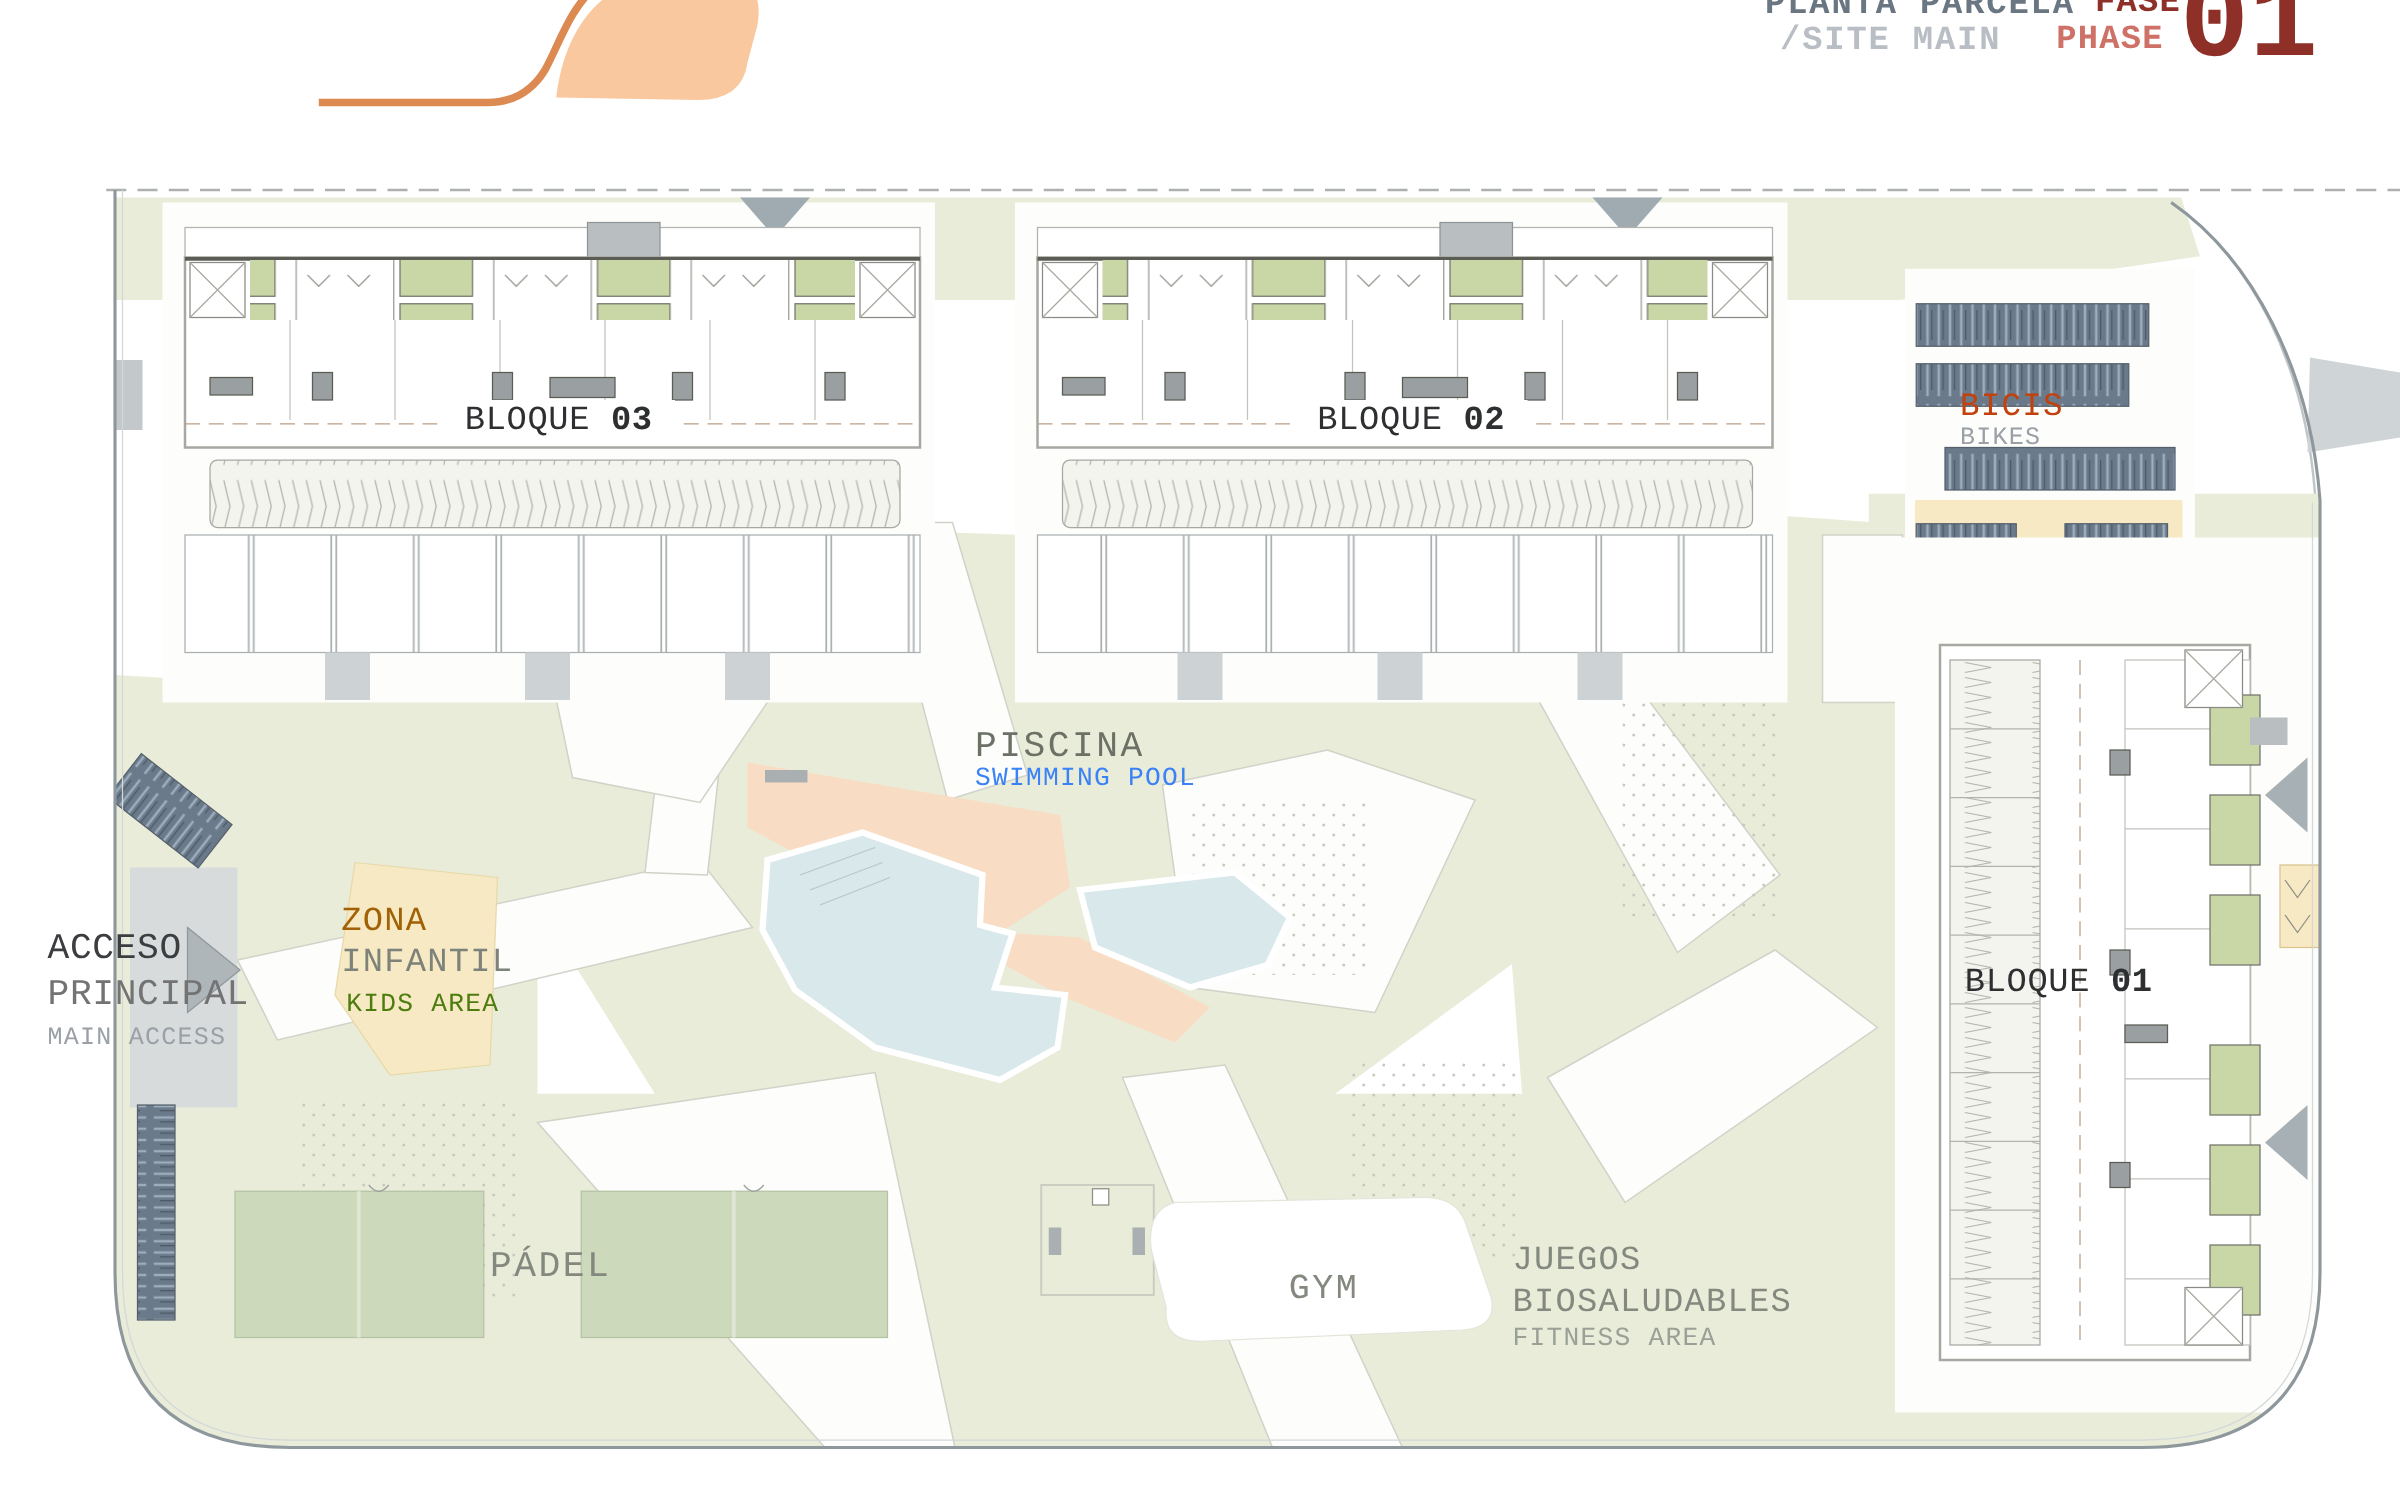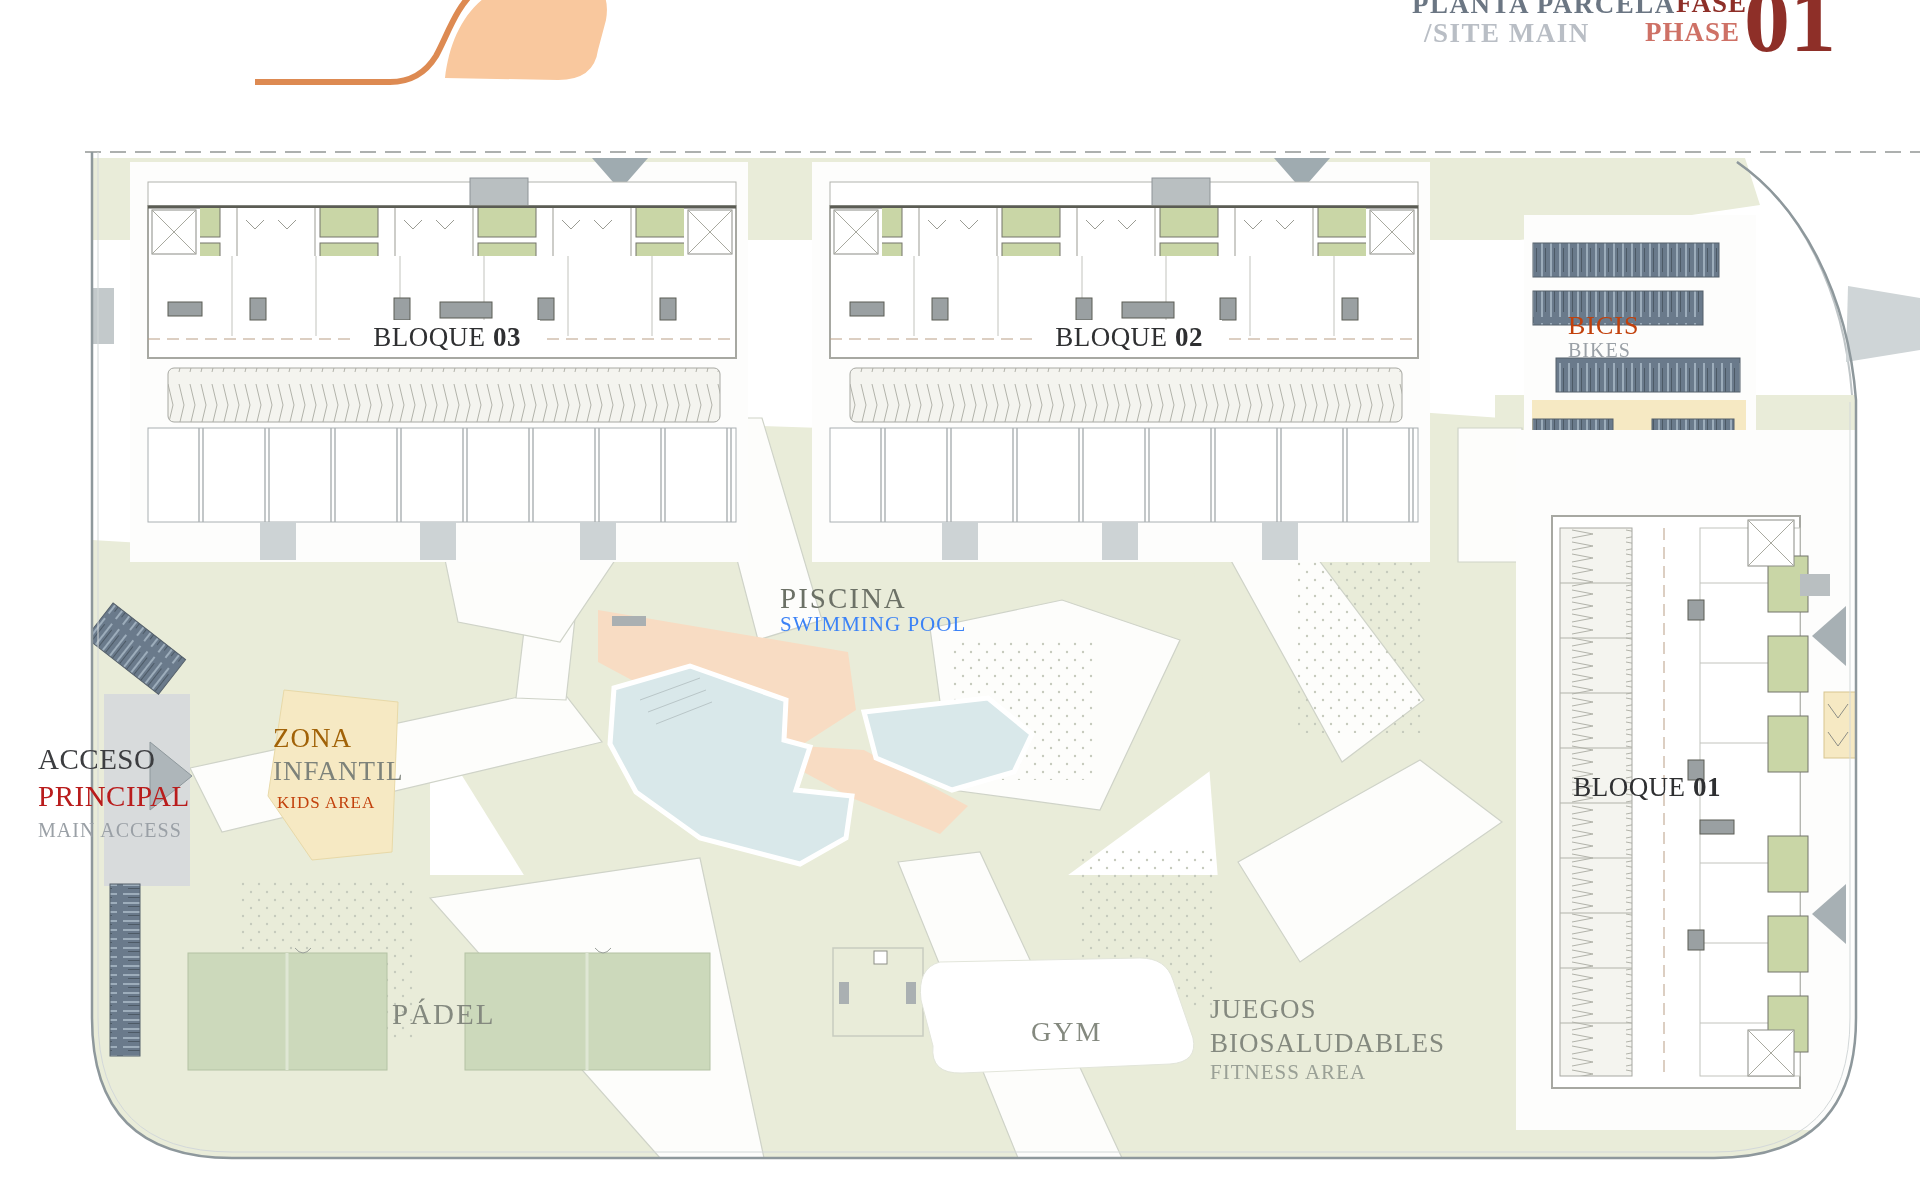--- a/index.html
+++ b/index.html
@@ -1,40 +1,40 @@
 <!DOCTYPE html>
 <html><head>
 <meta charset="utf-8">
 <style>
   html,body{margin:0;padding:0;background:#ffffff;}
   #stage{position:relative;width:1920px;height:1200px;overflow:hidden;background:#fff;
-         font-family:Liberation Serif, serif;}
+         font-family:Liberation Mono, monospace;}
   svg{position:absolute;left:0;top:0;}
   .lbl{position:absolute;white-space:nowrap;line-height:1.05;}
   
   .t-planta {left:1412px;top:-10px;font-size:27px;font-weight:bold;color:#6b7683;letter-spacing:1.5px;}
   .t-siteplan{left:1424px;top:19px;font-size:27px;font-weight:bold;color:#b9bec5;letter-spacing:1.5px;}
   .t-fase  {left:1676px;top:-11px;font-size:27px;font-weight:bold;color:#8e2f28;letter-spacing:1px;}
   .t-phase {left:1645px;top:18px;font-size:27px;font-weight:bold;color:#ce7166;letter-spacing:1px;}
   .t-num   {left:1744px;top:-26px;font-size:92px;font-weight:bold;color:#8e2f28;line-height:1;}
   
   .blk{position:absolute;width:190px;text-align:center;font-size:27px;color:#2e2f31;
        letter-spacing:.5px;background:rgba(255,255,255,.85);}
   .blk .num{font-weight:bold;}
   .b03{left:352px;top:322px;} .b02{left:1034px;top:322px;} .b01{left:1552px;top:772px;background:transparent;}
   
   .t-bicis {left:1568px;top:312px;font-size:26px;color:#c2410c;letter-spacing:1px;}
   .t-bikes {left:1568px;top:340px;font-size:20px;color:#9aa0a6;letter-spacing:1px;}
   .t-piscina{left:780px;top:583px;font-size:29px;color:#6c7166;letter-spacing:2px;}
   .t-swim  {left:780px;top:613px;font-size:21px;color:#3b82f6;letter-spacing:1px;}
   .t-zona  {left:273px;top:724px;font-size:27px;color:#a16207;letter-spacing:1px;}
   .t-inf   {left:273px;top:757px;font-size:27px;color:#7d827a;letter-spacing:1px;}
-  .t-kids  {left:277px;top:794px;font-size:17px;color:#c2410c;letter-spacing:1px;}
+  .t-kids  {left:277px;top:794px;font-size:21px;color:#4d7c0f;letter-spacing:1px;}
   .t-acceso{left:38px;top:744px;font-size:29px;color:#3c3d40;letter-spacing:.5px;}
-  .t-princ {left:38px;top:781px;font-size:29px;color:#b91c1c;letter-spacing:.5px;}
+  .t-princ {left:38px;top:781px;font-size:29px;color:#737373;letter-spacing:.5px;}
   .t-main  {left:38px;top:820px;font-size:20px;color:#9aa0a6;letter-spacing:1px;}
   .t-padel {left:392px;top:999px;font-size:29px;color:#84897f;letter-spacing:2px;}
   .t-gym   {left:1031px;top:1017px;font-size:28px;color:#84897f;letter-spacing:2px;}
   .t-juegos{left:1210px;top:995px;font-size:27px;color:#84897f;letter-spacing:1px;}
   .t-bio   {left:1210px;top:1029px;font-size:27px;color:#84897f;letter-spacing:1px;}
   .t-fit   {left:1210px;top:1061px;font-size:21px;color:#9aa096;letter-spacing:1px;}
   .t-water {left:852px;top:582px;font-size:42px;font-weight:bold;color:rgba(255,255,255,.62);letter-spacing:1px;}
 </style>
 </head>
 <body>

